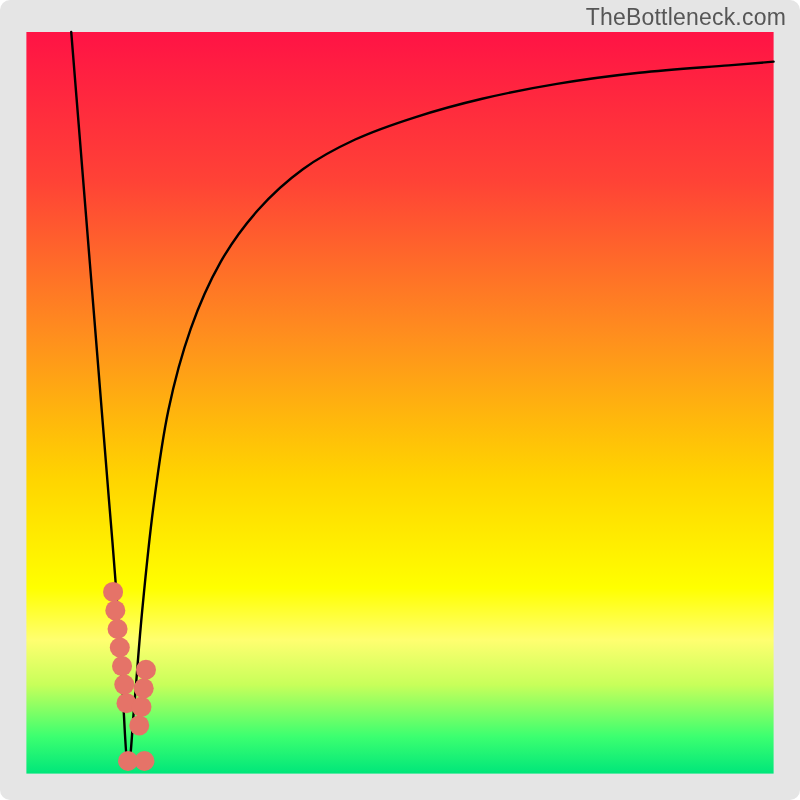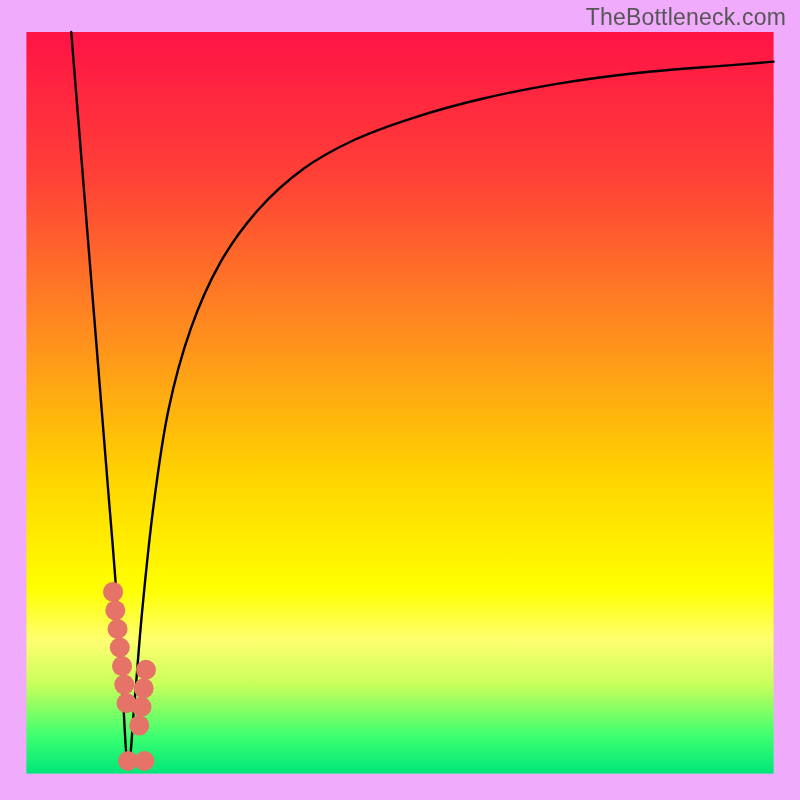--- a/index.html
+++ b/index.html
@@ -5,22 +5,23 @@
   html, body {
     margin: 0;
     padding: 0;
     width: 800px;
     height: 800px;
     overflow: hidden;
   }
   .frame {
     width: 800px;
     height: 800px;
-    background: #f0abfc;
+    background: #e5e5e5;
     position: relative;
+    border-radius: 10px;
   }
   .watermark {
     position: absolute;
     top: 4px;
     right: 14px;
     font-family: Arial, Helvetica, sans-serif;
     font-size: 23px;
     font-weight: 500;
     color: #565656;
     letter-spacing: 0.2px;

